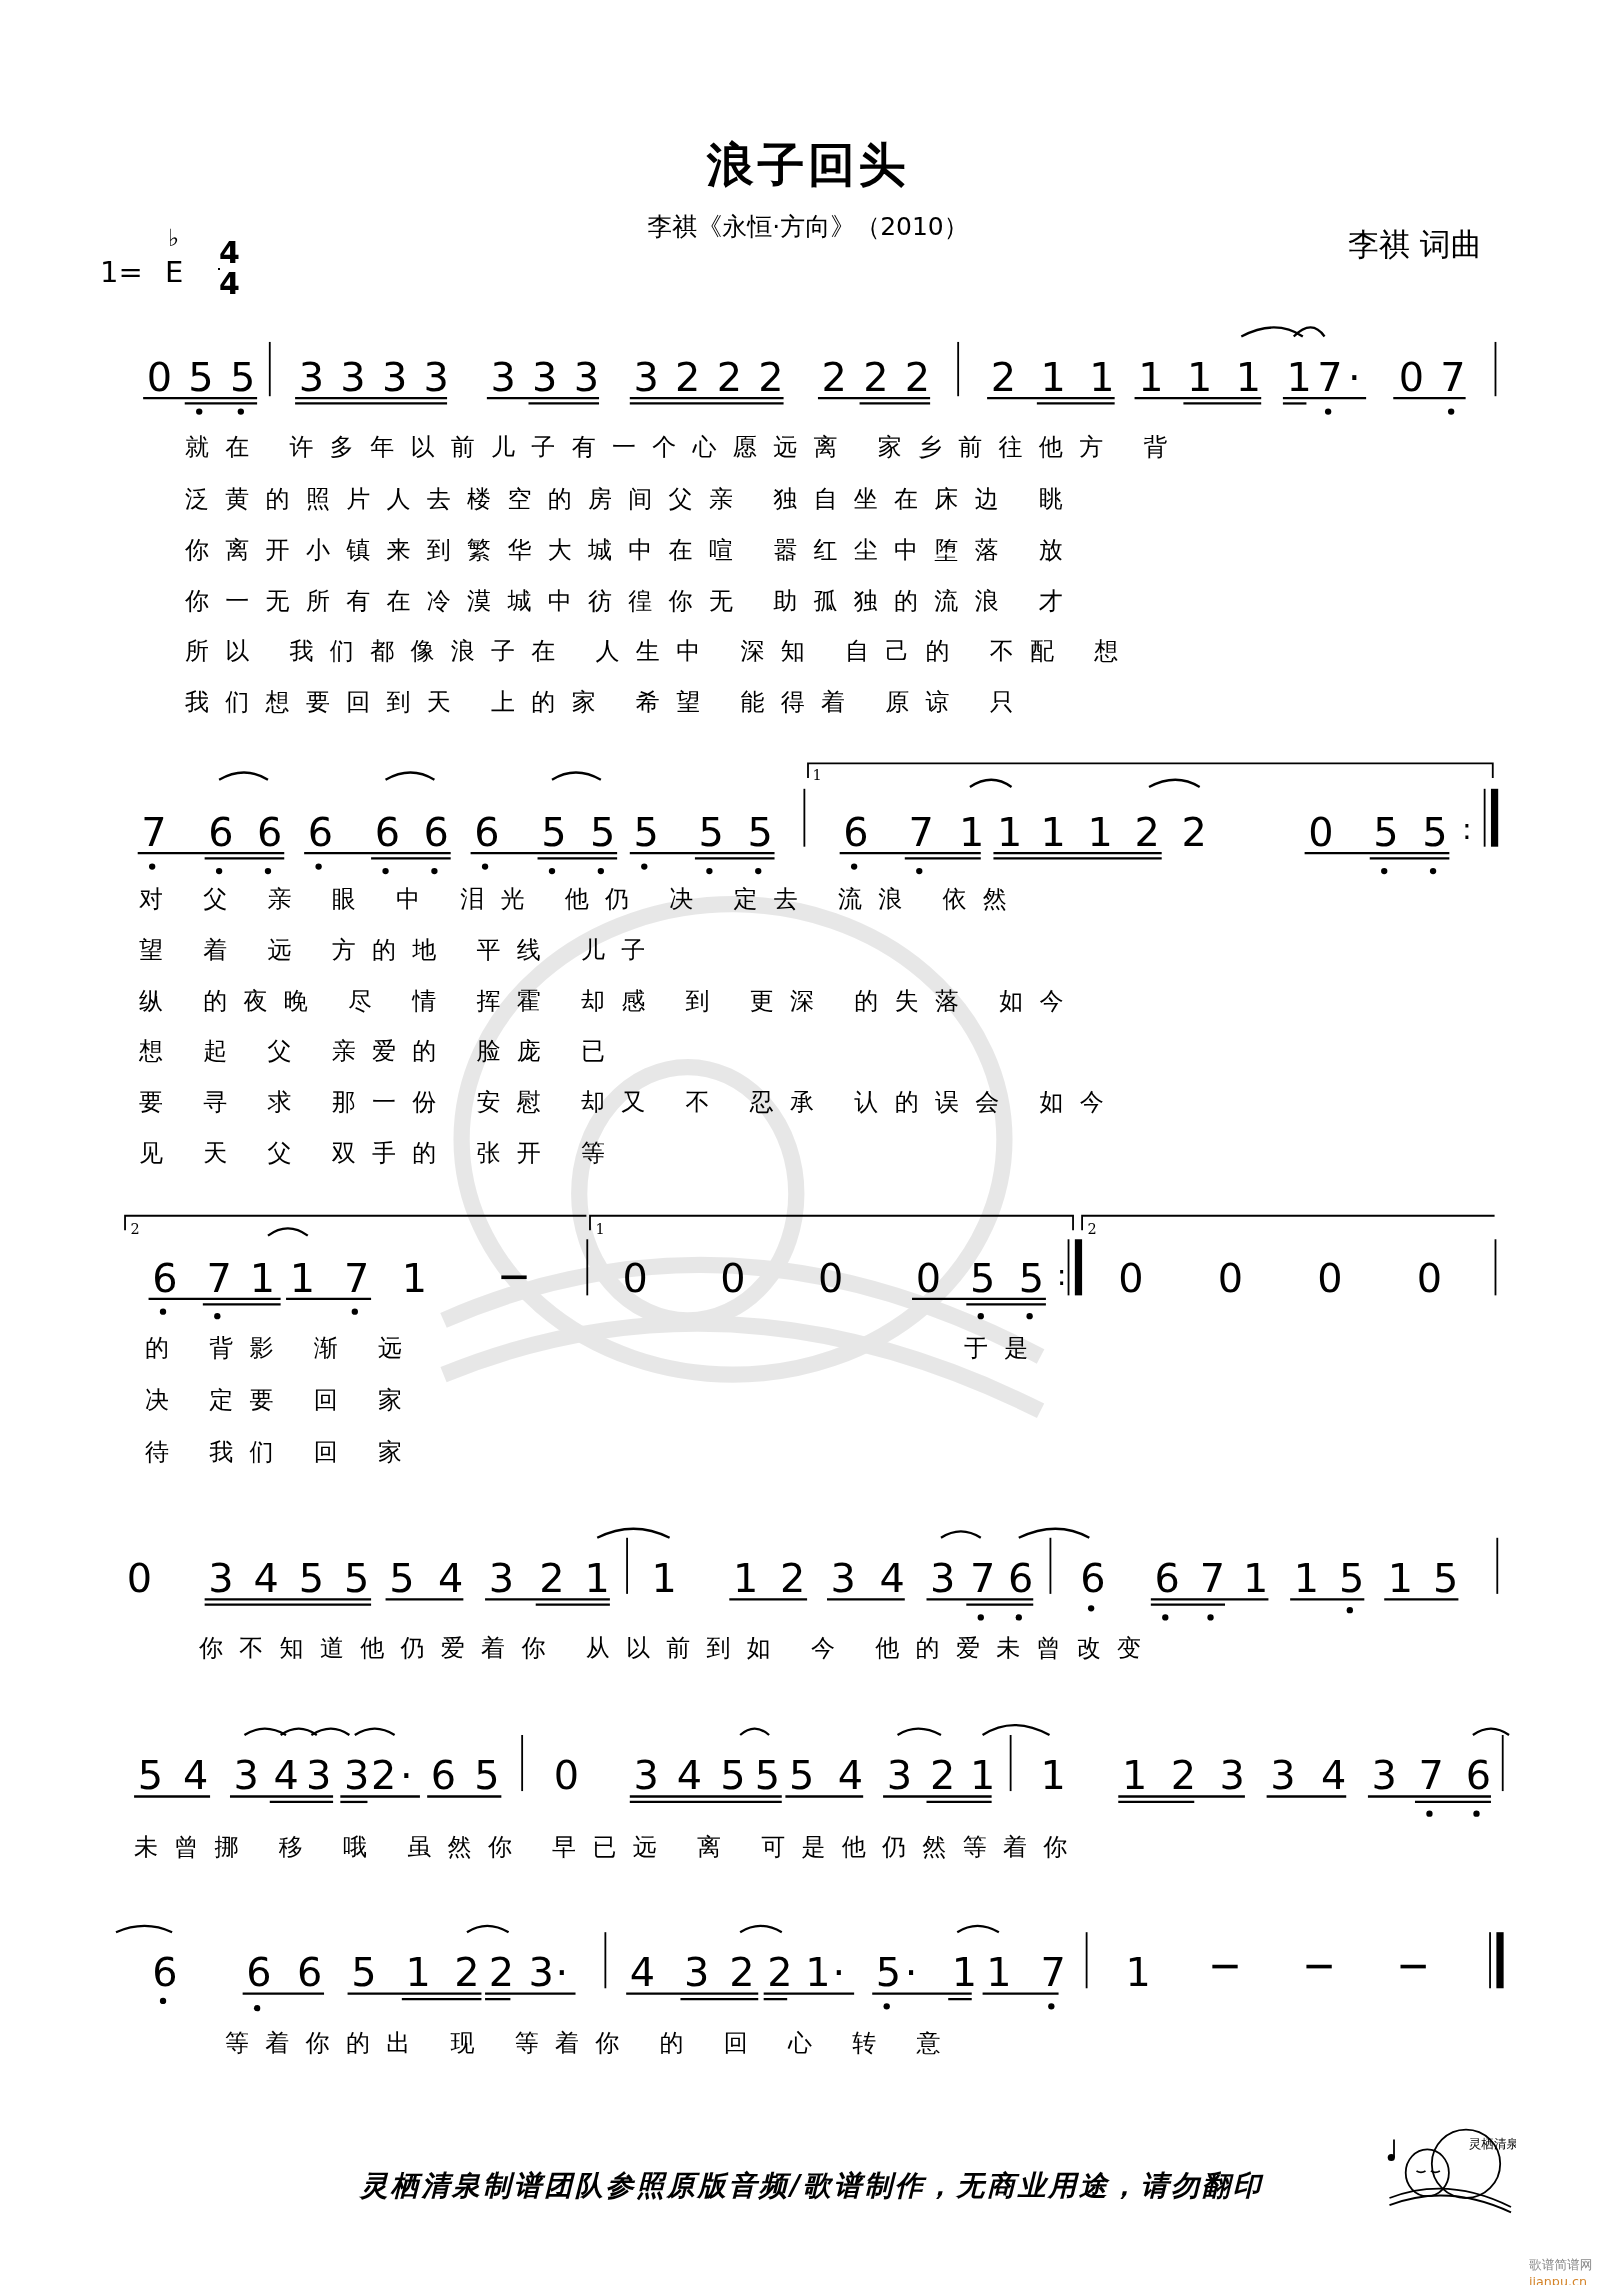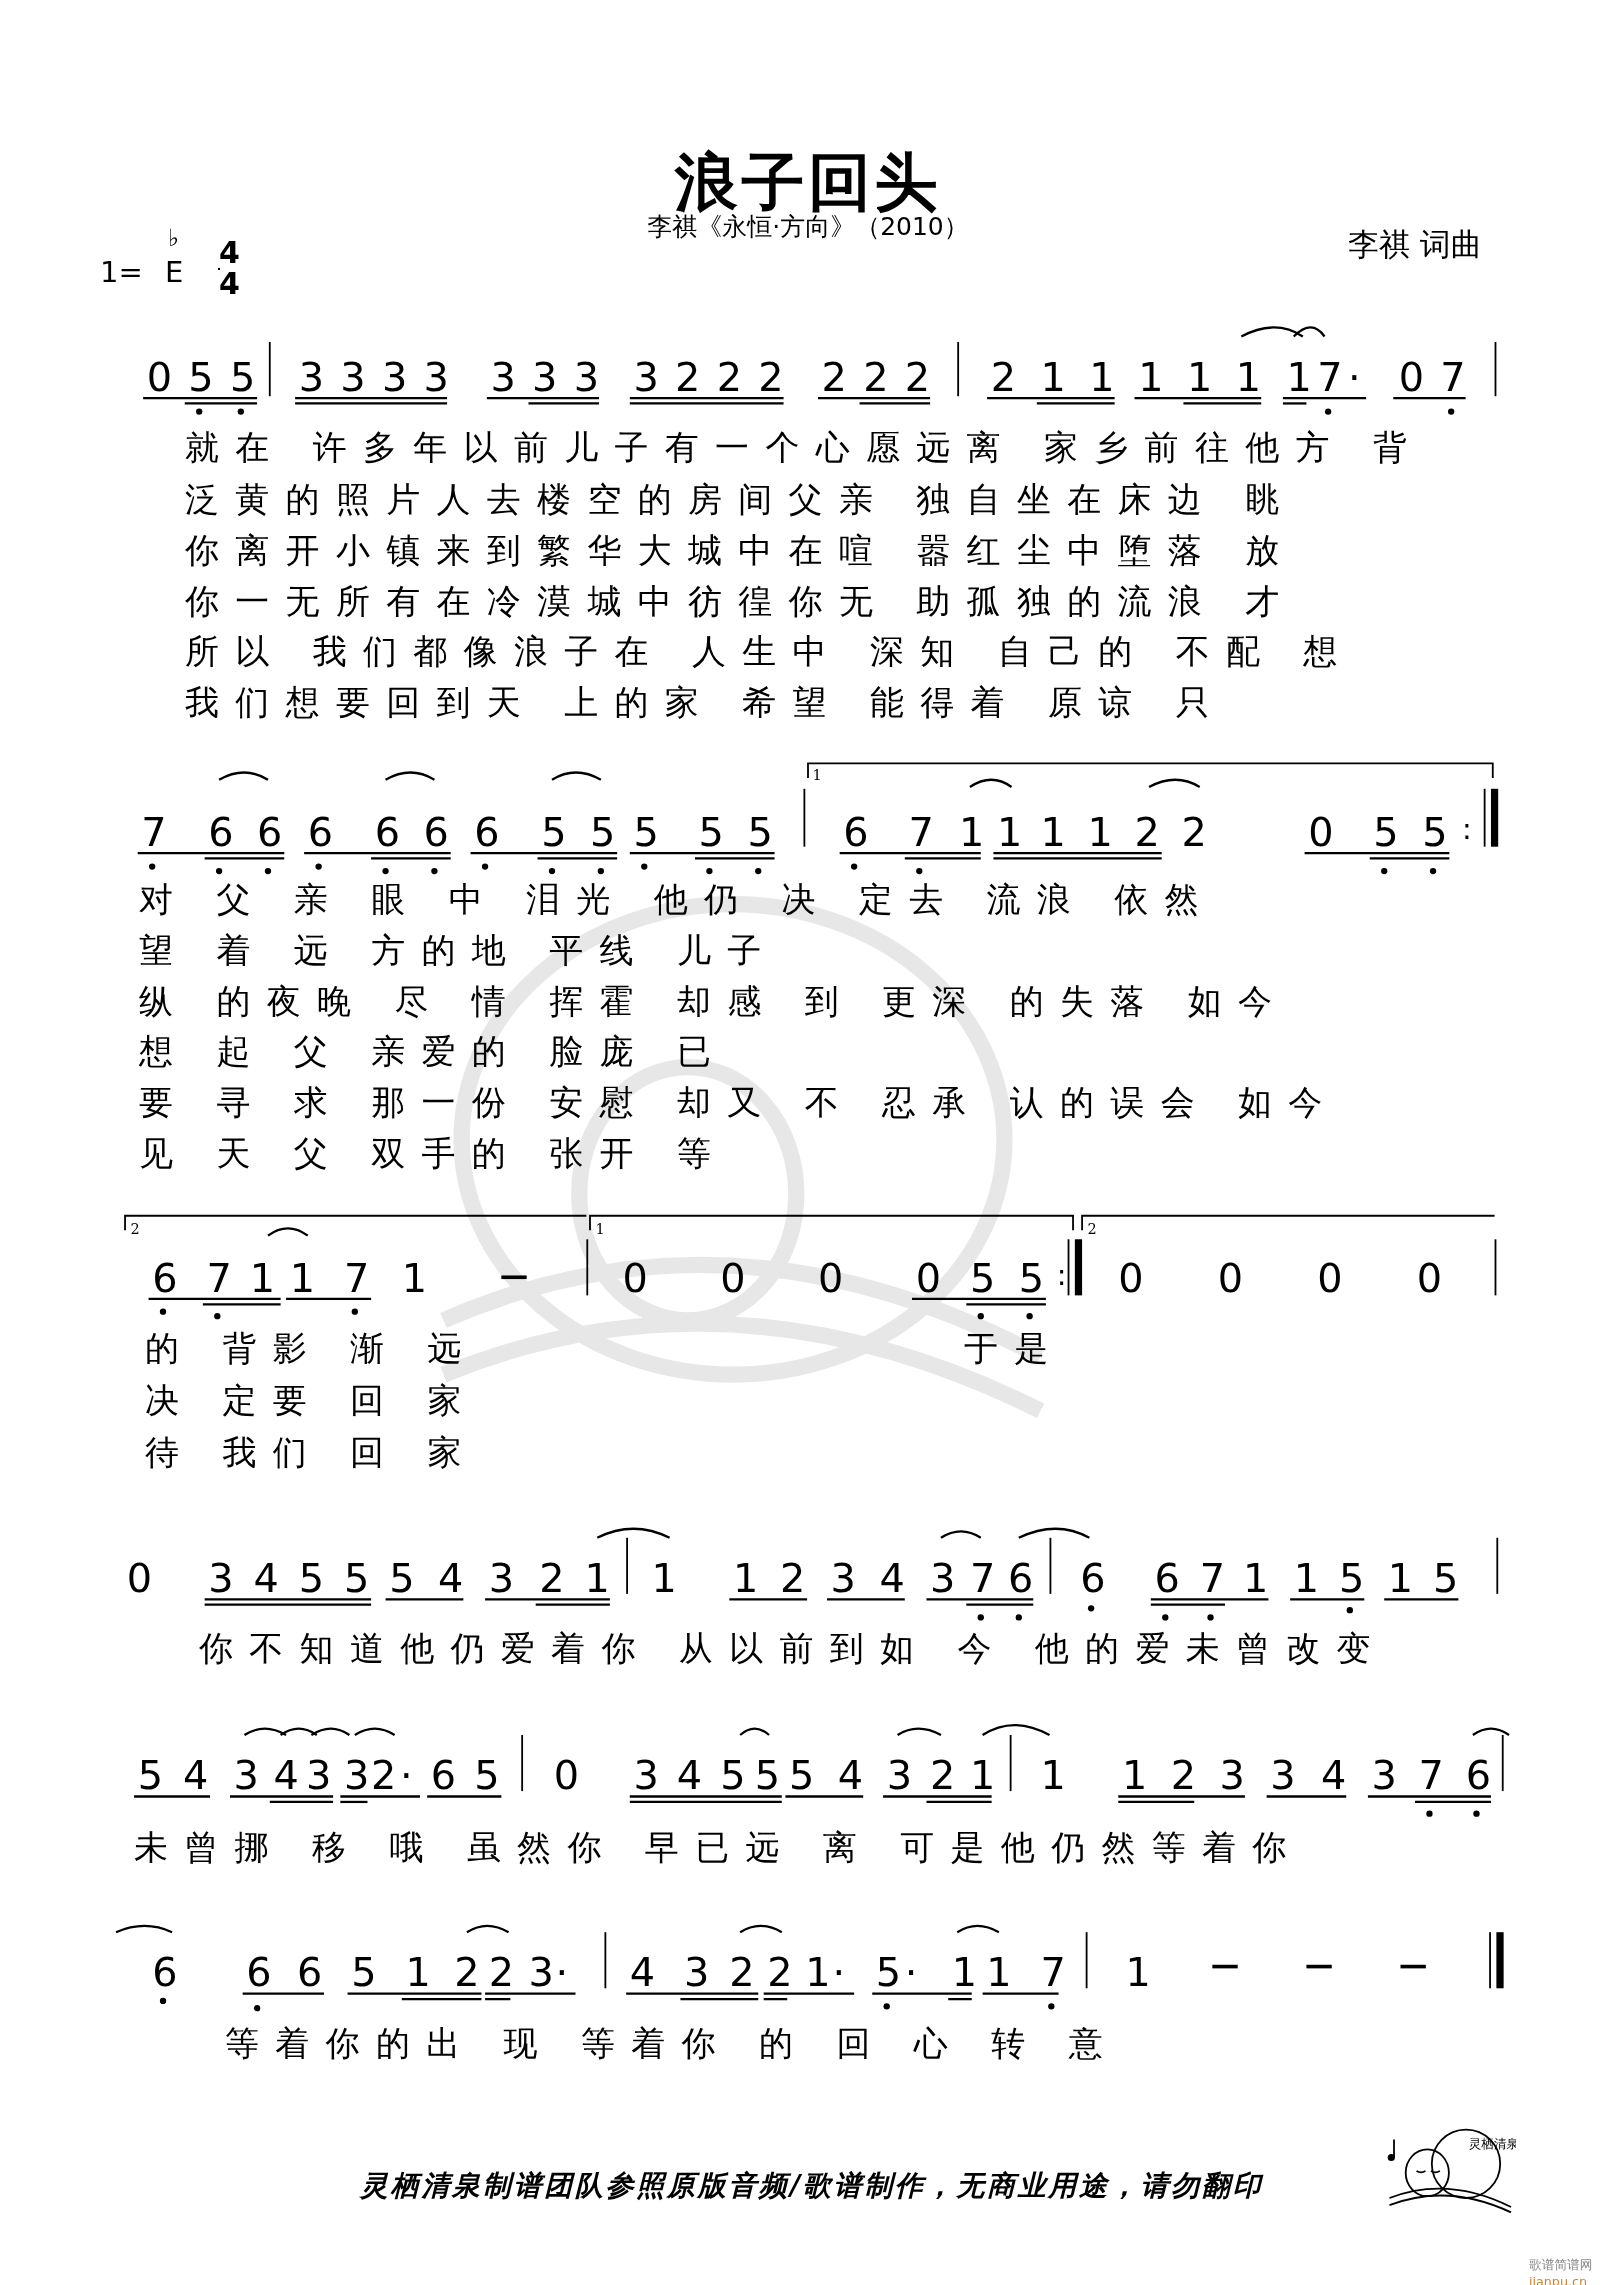--- a/index.html
+++ b/index.html
@@ -1,28 +1,28 @@
 <!DOCTYPE html>
 <html style="font-size:14.5px"><head>
 <meta charset="utf-8">
 <style>
   html,body{margin:0;padding:0;background:#fff;}
   body{width:1616px;height:2285px;position:relative;overflow:hidden;font-family:"DejaVu Sans","Liberation Sans",sans-serif;color:#000;}
   .abs{position:absolute;}
-  .title{left:0;width:1616px;top:140px;text-align:center;font-size:63px;font-weight:bold;letter-spacing:3.6px;}
+  .title{left:0;width:1616px;top:134px;text-align:center;font-size:47px;font-weight:bold;letter-spacing:3.6px;}
   .subtitle{left:0;width:1616px;top:210px;text-align:center;font-size:25px;}
   .composer{left:1348px;top:224px;font-size:31px;}
   .key{left:100px;top:237px;font-size:29px;}
   .key .flat{position:absolute;left:68px;top:-12.7px;font-size:23.5px;}
   .key .E{position:absolute;left:65px;top:18px;}
   .key .one{position:absolute;left:0;top:18px;}
   .key .frac{position:absolute;left:116px;top:0;width:27px;text-align:center;font-weight:bold;font-size:30px;line-height:31px;}
   .key .frac .bar{display:block;height:1.8px;background:#000;margin:0 1.8px;}
   .bar{position:absolute;width:1.8px;background:#000;}
-  .lyr{position:absolute;font-size:34px;line-height:40px;white-space:pre;letter-spacing:16.3px;}
+  .lyr{position:absolute;font-size:24px;line-height:40px;white-space:pre;letter-spacing:16.3px;}
   .footer{left:360px;top:2167px;font-family:"DejaVu Serif",serif;font-style:italic;font-weight:bold;font-size:28px;letter-spacing:2.7px;}
   .logo{left:1380px;top:2126px;width:136px;height:90px;}
   .watermark{left:1529px;top:2257px;font-size:12.7px;color:#888;}
   .watermark .en{color:#d4842a;}
   .bg-mark{left:389px;top:868px;width:688px;height:579px;opacity:0.09;}
 </style>
 </head>
 <body>
 
 <svg class="abs bg-mark" viewBox="0 0 760 640">

